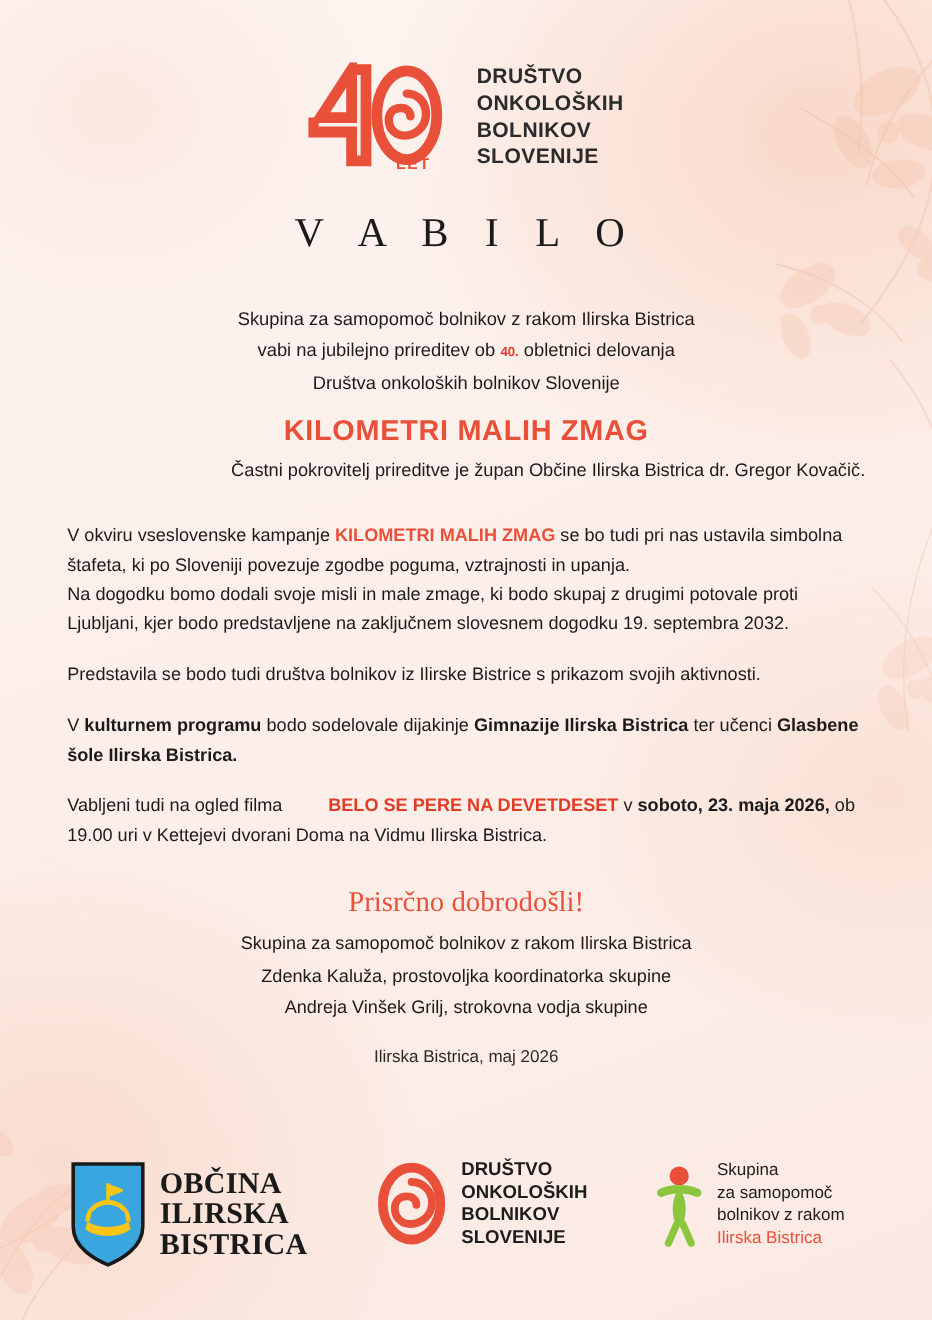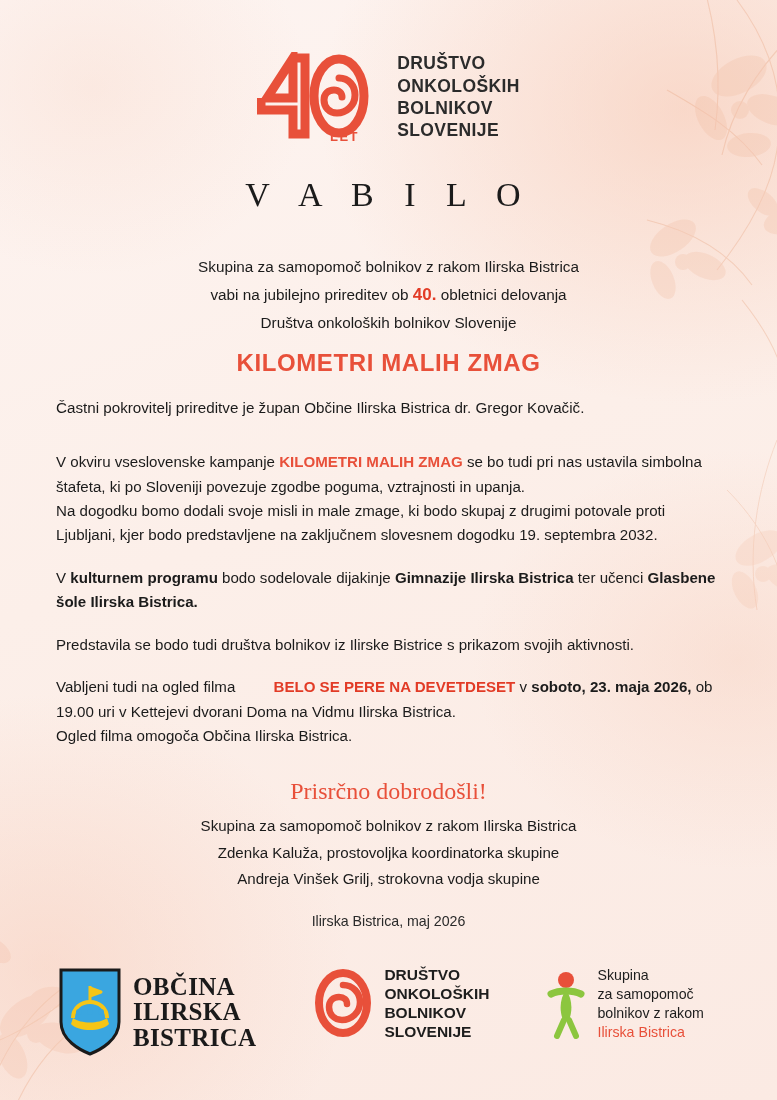--- a/index.html
+++ b/index.html
@@ -75,42 +75,42 @@
   .intro {
     text-align: center;
     margin-top: 40px;
     color: #1b1b1b;
     font-size: 15.3px;
     line-height: 1.72;
   }
   .intro .red-bold {
     color: #e23b26;
     font-weight: bold;
-    font-size: 17px;
+    font-size: 11px;
   }
   .campaign-title {
     color: #e8503a;
     font-size: 24px;
     font-weight: bold;
     letter-spacing: 0.6px;
     margin-top: 6px;
   }
 
   
   .date-block {
     text-align: center;
     margin-top: 28px;
     color: #111;
     font-weight: bold;
     font-size: 17.5px;
     line-height: 1.95;
   }
   .patron {
-    text-align: left;
-    margin-top: 16px;
+    text-align: right;
+    margin-top: 4px;
     color: #1b1b1b;
     font-size: 15.2px;
   }
 
   
   .body-copy {
     margin-top: 34px;
     color: #1b1b1b;
     font-size: 15.1px;
     line-height: 1.62;
@@ -270,27 +270,26 @@
       <div class="campaign-title">KILOMETRI MALIH ZMAG</div>
     </div>
 
     <div class="patron">Častni pokrovitelj prireditve je župan Občine Ilirska Bistrica dr. Gregor Kovačič.</div>
 
     <div class="body-copy">
       <p>
         <span>V okviru vseslovenske kampanje </span><span class="hl-red">KILOMETRI MALIH ZMAG</span><span> se bo tudi pri nas ustavila simbolna štafeta, ki po Sloveniji povezuje zgodbe poguma, vztrajnosti in upanja.</span><br>
         <span>Na dogodku bomo dodali svoje misli in male zmage, ki bodo skupaj z drugimi potovale proti Ljubljani, kjer bodo predstavljene na zaključnem slovesnem dogodku 19. septembra 2032.</span>
       </p>
+      <p>Predstavila se bodo tudi društva bolnikov iz Ilirske Bistrice s prikazom svojih aktivnosti.</p>
       <p>
         <span>V </span><b>kulturnem programu</b><span> bodo sodelovale dijakinje </span><b>Gimnazije Ilirska Bistrica</b><span> ter učenci </span><b>Glasbene šole Ilirska Bistrica.</b>
       </p>
-      <p>Predstavila se bodo tudi društva bolnikov iz Ilirske Bistrice s prikazom svojih aktivnosti.</p>
       <p>
         <span>Vabljeni tudi na ogled filma </span><span class="hl-red-strong">BELO SE PERE NA DEVETDESET</span><span> v </span><b>soboto, 23. maja 2026,</b><span> ob 19.00 uri v Kettejevi dvorani Doma na Vidmu Ilirska Bistrica.</span><br>
-        <span>Ogled filma omogoča Občina Ilirska Bistrica.</span>
       </p>
     </div>
 
     <div class="welcome">Prisrčno dobrodošli!</div>
     <div class="closing">
       <div>Skupina za samopomoč bolnikov z rakom Ilirska Bistrica</div>
       <div>
         <b>Zdenka Kaluža</b><span>, prostovoljka koordinatorka skupine</span>
       </div>
       <div>

